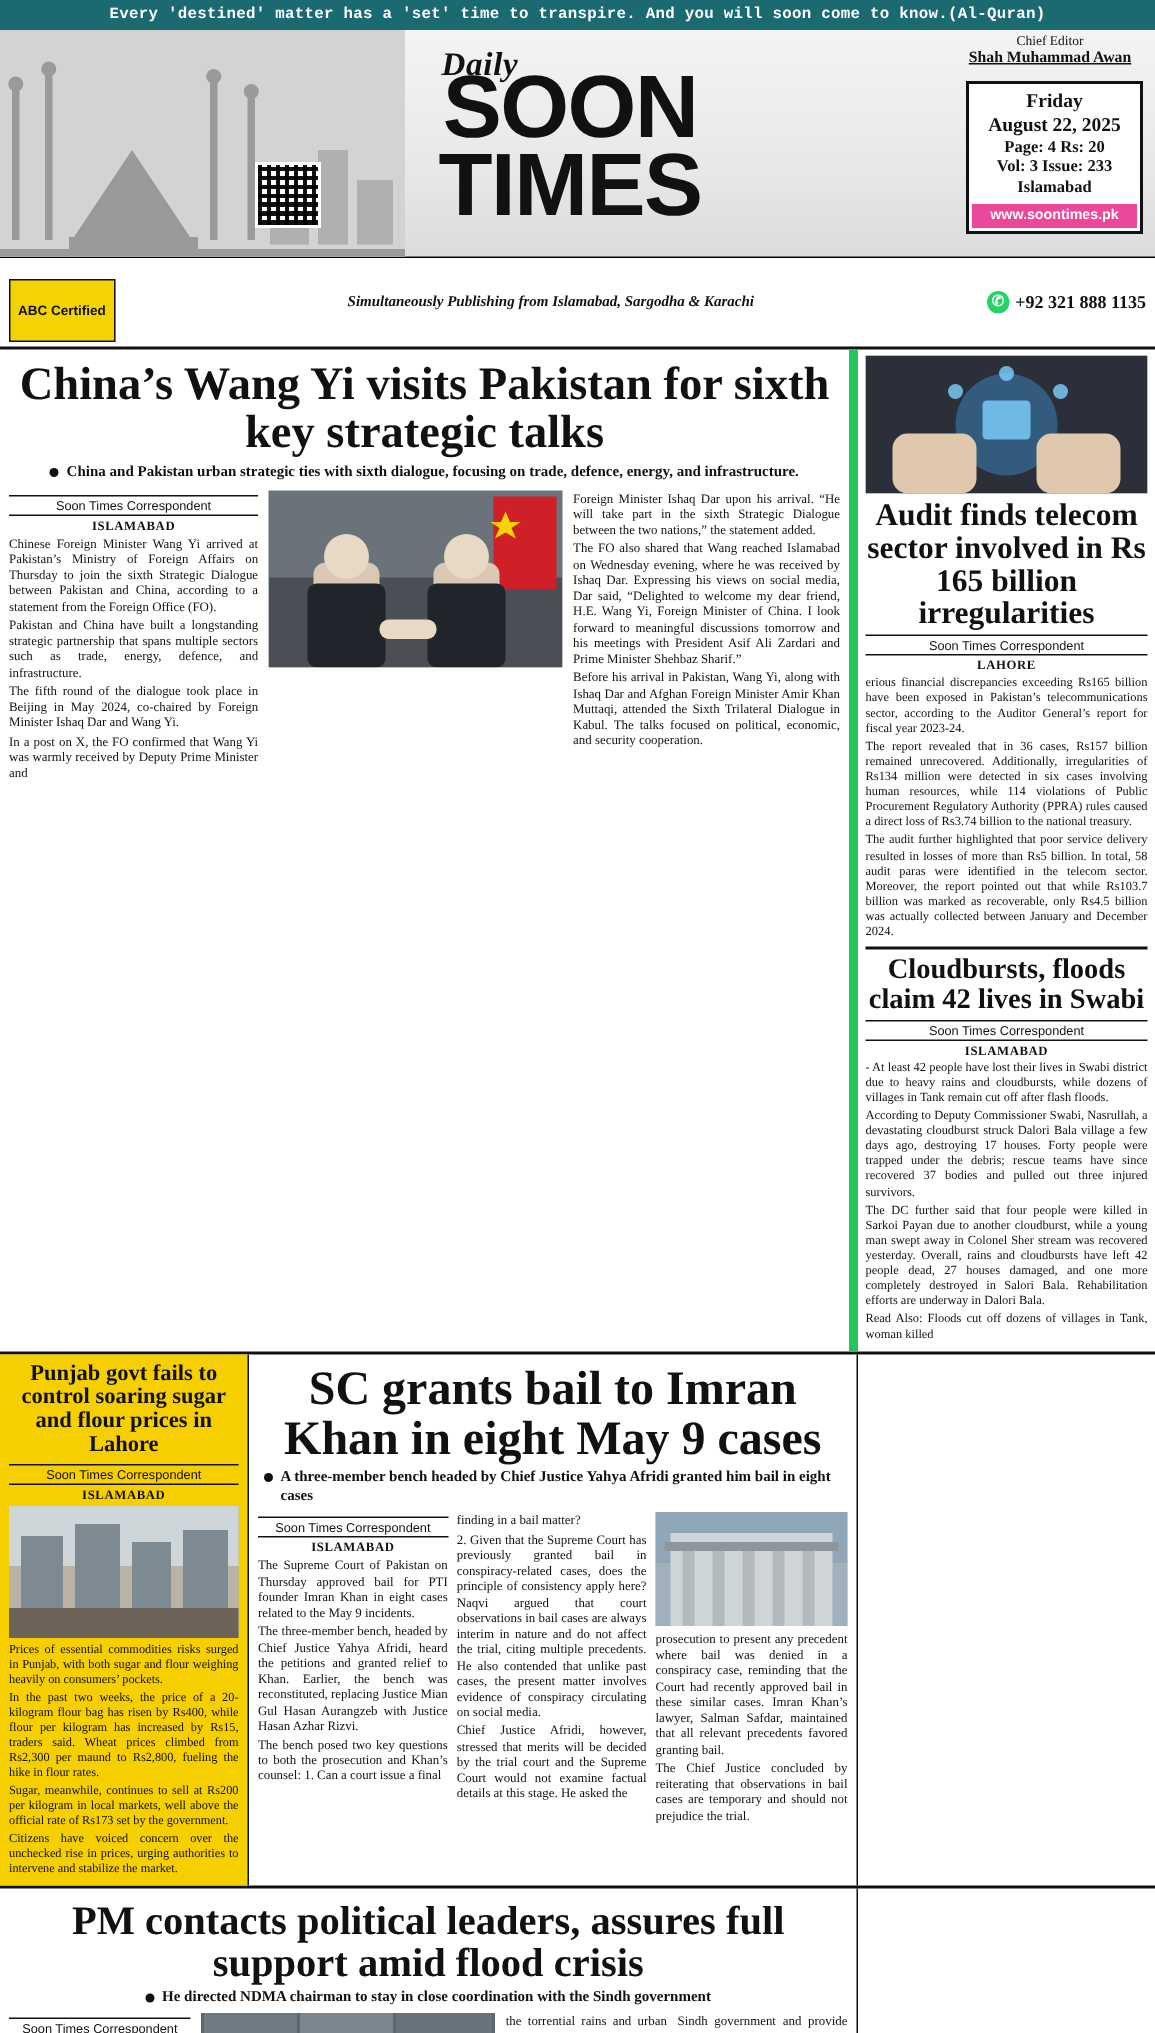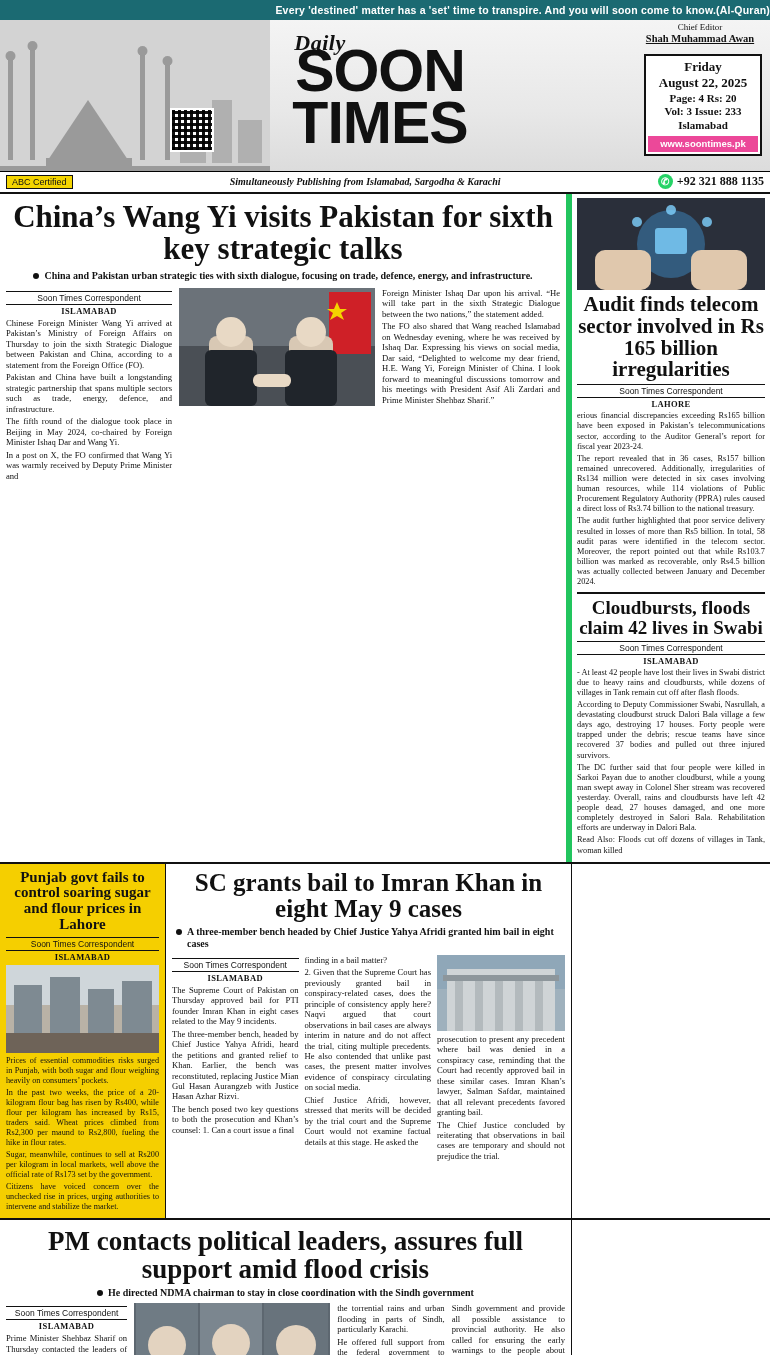--- a/index.html
+++ b/index.html
@@ -9,22 +9,22 @@
     background: #ffffff;
     font-family: "Liberation Serif", serif;
     color: #111;
   }
   .page { width:770px; position:relative; background:#fff; }
 
   
   .topbanner {
     background: #1b6a72;
     color: #fff;
-    text-align: right;
-    font-family: Liberation Sans, sans-serif;
+    text-align: center;
+    font-family: Liberation Mono, monospace;
     font-size: 10.5px;
     font-weight: bold;
     letter-spacing: .2px;
     padding: 4px 0 4px;
   }
 
   
   .masthead {
     position: relative;
     height: 152px;
@@ -85,22 +85,22 @@
   .chiefeditor .name { font-size:10.5px; font-weight:bold; text-decoration:underline; }
 
   
   .strip {
     display:flex; align-items:center; justify-content:space-between;
     border-bottom:2px solid #111;
     padding:2px 6px 3px;
     background:#fff;
   }
   .abc {
-    background:#f4d400; border:1px solid #111; font-size:9px; font-weight:normal;
-    padding:1px 5px; font-family:"Liberation Sans", sans-serif;
+    background:#f4d400; border:1px solid #111; font-size:9px; font-weight:bold;
+    padding:15px 5px; font-family:"Liberation Sans", sans-serif;margin-top:12px;
   }
   .simul { font-size:10px; font-style:italic; font-weight:bold; }
   .wa { display:flex; align-items:center; gap:4px; font-size:12px; font-weight:bold; }
   .wa .circ {
     width:15px;height:15px;border-radius:50%;background:#25d366;color:#fff;
     font-size:10px;display:flex;align-items:center;justify-content:center;
   }
 
   
   .hl1 {
@@ -143,21 +143,21 @@
 
   .sep { border-top:2px solid #111; }
 
   
   .punjab { width:166px; background:#f5cf00; padding:4px 6px; border-right:1px solid #111;}
   .punjab h3 { font-size:15px; margin:2px 0 4px; text-align:center; font-weight:bold; line-height:1.05;}
   .punjab .byline { border-color:#111; }
   .punjab .body { font-size:8.2px; }
 
   .sc { width:406px; padding:4px 6px; border-right:1px solid #111;}
-  .sc h2 { font-size:25px; margin:2px 0 4px; }
+  .sc h2 { font-size:32px; margin:2px 0 4px; }
   .sc .cols { display:flex; gap:6px; margin-top:4px; }
   .sc .c { width:128px; }
 
   
   .pm { width:572px; border-right:1px solid #111; padding:5px 6px; }
   .pm h2 { font-size:27px; margin:2px 0 4px; }
   .pm .cols { display:flex; gap:7px; margin-top:4px; }
   .pm .c1 { width:124px; }
   .pm .c2 { width:196px; }
   .pm .c3 { width:110px; }
@@ -267,20 +267,21 @@
                 <circle cx="132" cy="44" r="15"></circle>
                 <rect x="74" y="86" width="38" height="13" rx="6"></rect>
               </g>
             </svg>
           </div>
         </div>
         <div class="c3">
           <div class="body">
             <p>Foreign Minister Ishaq Dar upon his arrival. “He will take part in the sixth Strategic Dialogue between the two nations,” the statement added.</p>
             <p>The FO also shared that Wang reached Islamabad on Wednesday evening, where he was received by Ishaq Dar. Expressing his views on social media, Dar said, “Delighted to welcome my dear friend, H.E. Wang Yi, Foreign Minister of China. I look forward to meaningful discussions tomorrow and his meetings with President Asif Ali Zardari and Prime Minister Shehbaz Sharif.”</p>
+            <p>Before his arrival in Pakistan, Wang Yi, along with Ishaq Dar and Afghan Foreign Minister Amir Khan Muttaqi, attended the Sixth Trilateral Dialogue in Kabul. The talks focused on political, economic, and security cooperation.</p>
           </div>
         </div>
       </div>
     </div>
 
     <div class="rightcol">
       <div class="photo" style="height:92px;">
         <svg width="188" height="92" viewBox="0 0 188 92">
           <rect width="188" height="92" fill="#2a2f3a"></rect>
           <circle cx="94" cy="46" r="34" fill="#3b7fb5" opacity=".55"></circle>

